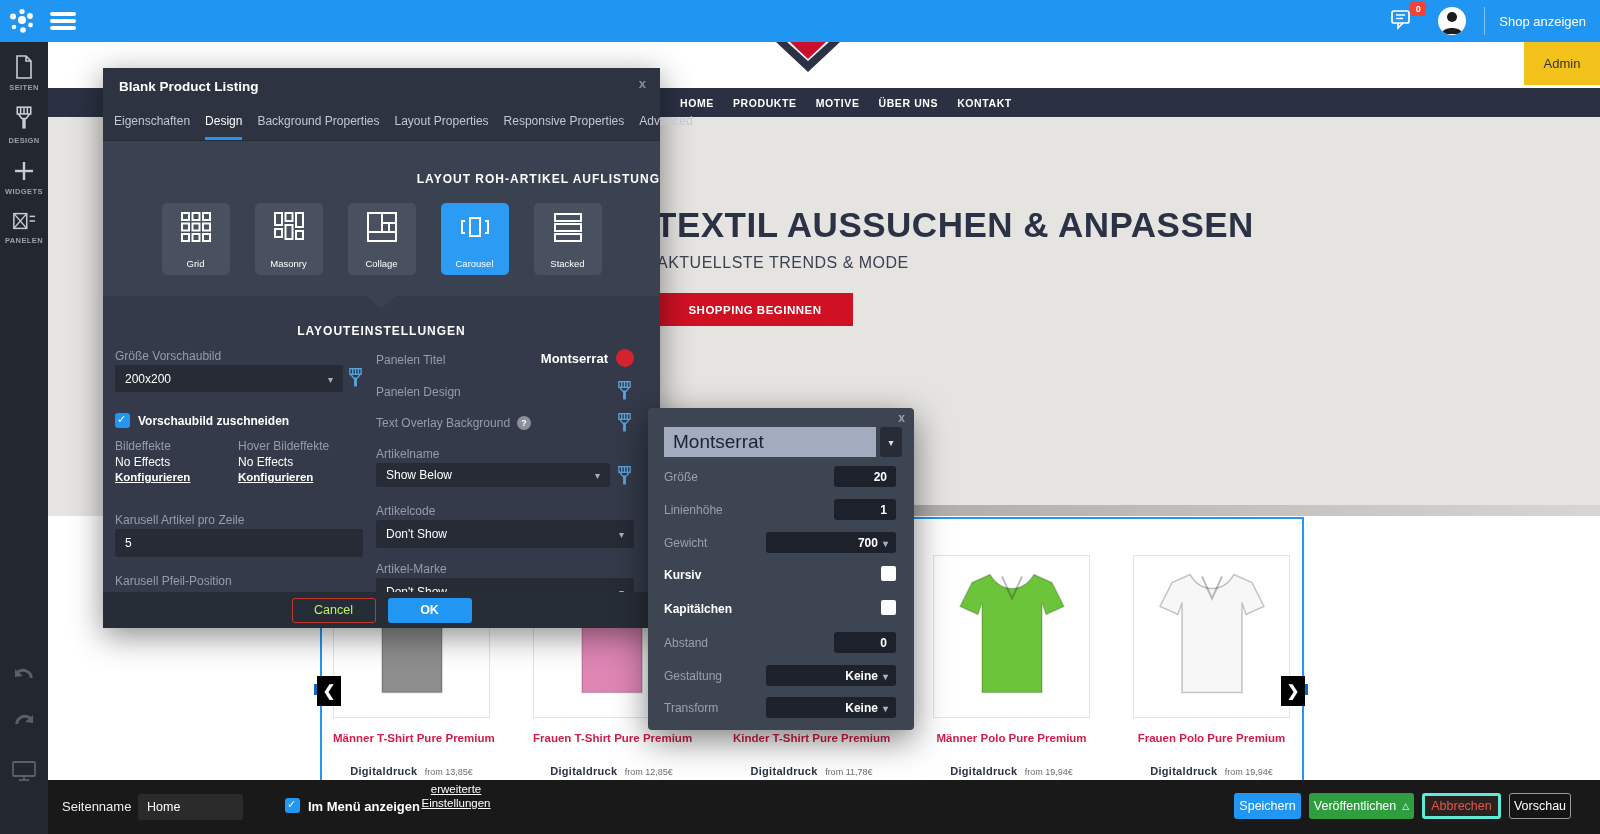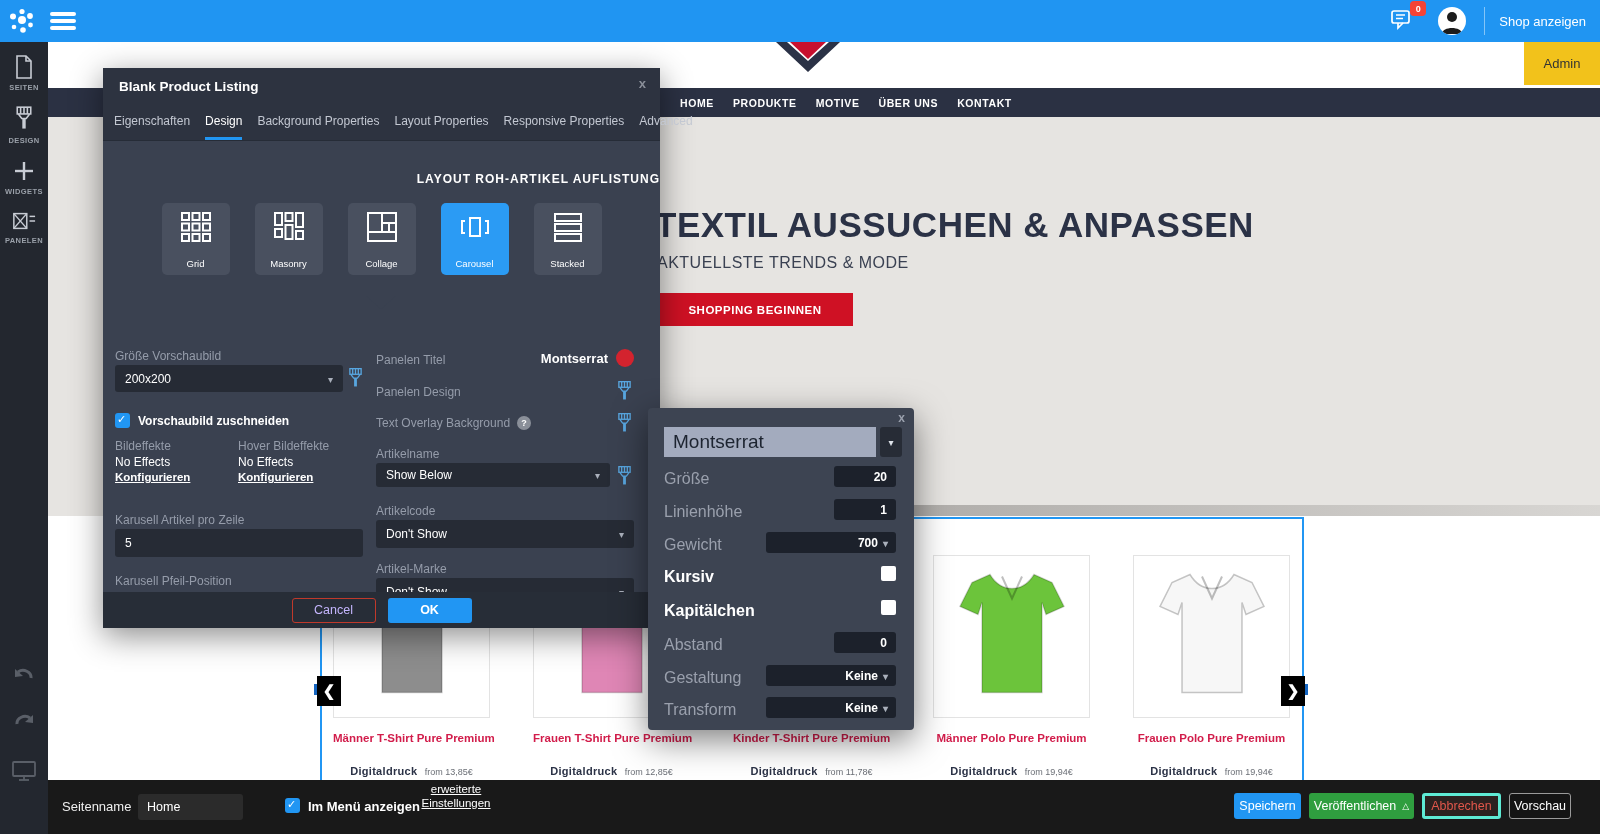--- a/index.html
+++ b/index.html
@@ -86,35 +86,35 @@
           align-items:center;padding:0 10px}
   .chk{width:15px;height:15px;border-radius:3px;cursor:pointer}
   .chk.on{background:#2196f3;position:relative}
   .chk.on::after{content:"✓";color:#fff;font-size:11px;position:absolute;left:2px;top:0px}
   .brush{position:absolute;cursor:pointer}
   .qmark{width:14px;height:14px;border-radius:50%;background:#8a8f99;color:#fff;font-size:9px;font-weight:bold;
          display:inline-flex;align-items:center;justify-content:center}
   .red-dot{width:18px;height:18px;border-radius:50%;background:#d3232e;display:inline-block;cursor:pointer}
   .m-footer{position:absolute;left:0;bottom:0;width:557px;height:36px;background:#272d37;display:flex;
             align-items:center;justify-content:center;gap:12px;z-index:5}
-  .btn-cancel{width:84px;height:25px;border:1px solid #c0392b;border-radius:3px;color:#c4b5fd;font-size:12.5px;
+  .btn-cancel{width:84px;height:25px;border:1px solid #c0392b;border-radius:3px;color:#bef264;font-size:12.5px;
               display:flex;align-items:center;justify-content:center;cursor:pointer}
   .btn-ok{width:84px;height:25px;background:#2196f3;border-radius:3px;color:#fff;font-size:12.5px;font-weight:bold;
           display:flex;align-items:center;justify-content:center;cursor:pointer}
 
   
   #fpopup{position:absolute;left:648px;top:408px;width:266px;height:322px;background:#3d4452;border-radius:4px;
           z-index:20;box-shadow:0 10px 34px rgba(0,0,0,.5)}
   .fp-close{position:absolute;right:9px;top:3px;color:#9aa0ad;font-size:12px;font-weight:bold;cursor:pointer}
   .fp-fontsel{position:absolute;left:16px;top:19px;width:212px;height:30px;background:#a3abbe;color:#1d2430;
               font-size:19px;display:flex;align-items:center;padding-left:9px;cursor:pointer}
   .fp-fontbtn{position:absolute;left:232px;top:19px;width:22px;height:30px;background:#272c36;border-radius:3px;
               display:flex;align-items:center;justify-content:center;cursor:pointer}
   .fp-fontbtn::after{content:"▾";color:#dfe3ea;font-size:10px}
-  .fp-label{position:absolute;left:16px;color:#9aa0ad;font-size:16px;white-space:nowrap}
+  .fp-label{position:absolute;left:16px;color:#9aa0ad;font-size:12px;white-space:nowrap}
   .fp-label.bold{color:#fff;font-weight:bold}
   .fp-num{position:absolute;background:#1c212b;border-radius:3px;color:#fff;font-size:12px;font-weight:bold;
           display:flex;align-items:center;justify-content:flex-end;padding:0 9px}
   .fp-sel{position:absolute;background:#1c212b;border-radius:3px;color:#fff;font-size:12px;font-weight:bold;
           display:flex;align-items:center;justify-content:flex-end;padding:0 8px;cursor:pointer;gap:5px}
   .fp-chk{position:absolute;width:15px;height:15px;background:#fff;border-radius:2px;cursor:pointer}
 
   
   #bottombar{position:absolute;left:0;top:780px;width:1600px;height:54px;background:#191919;z-index:40}
   .bb-label{position:absolute;left:62px;top:19px;color:#eee;font-size:13px}
@@ -301,20 +301,23 @@
           <g fill="none" stroke="#fff" stroke-width="2">
             <rect x="4" y="4" width="26" height="7"></rect>
               <rect x="4" y="14" width="26" height="7"></rect>
               <rect x="4" y="24" width="26" height="7"></rect>
           </g>
         </svg>
         <span>Stacked</span>
       </div>
     </div>
 
+    <div class="m-settings">
+      <div class="s-title">LAYOUTEINSTELLUNGEN</div>
+    </div>
     <div class="notch"></div>
 
     <div class="flabel" style="left:12px;top:281px">Größe Vorschaubild</div>
     <div class="dselect" style="left:12px;top:297px;width:228px;height:27px">
       <span class="cap">200x200</span>
       <span class="caret"></span>
     </div>
     <svg class="brush" style="left:245px;top:299px" width="15" height="23" viewBox="0 0 16 23">
       <g fill="none" stroke="#58a6e0" stroke-width="1.4">
         <rect x="2" y="1" width="12" height="6"></rect>

